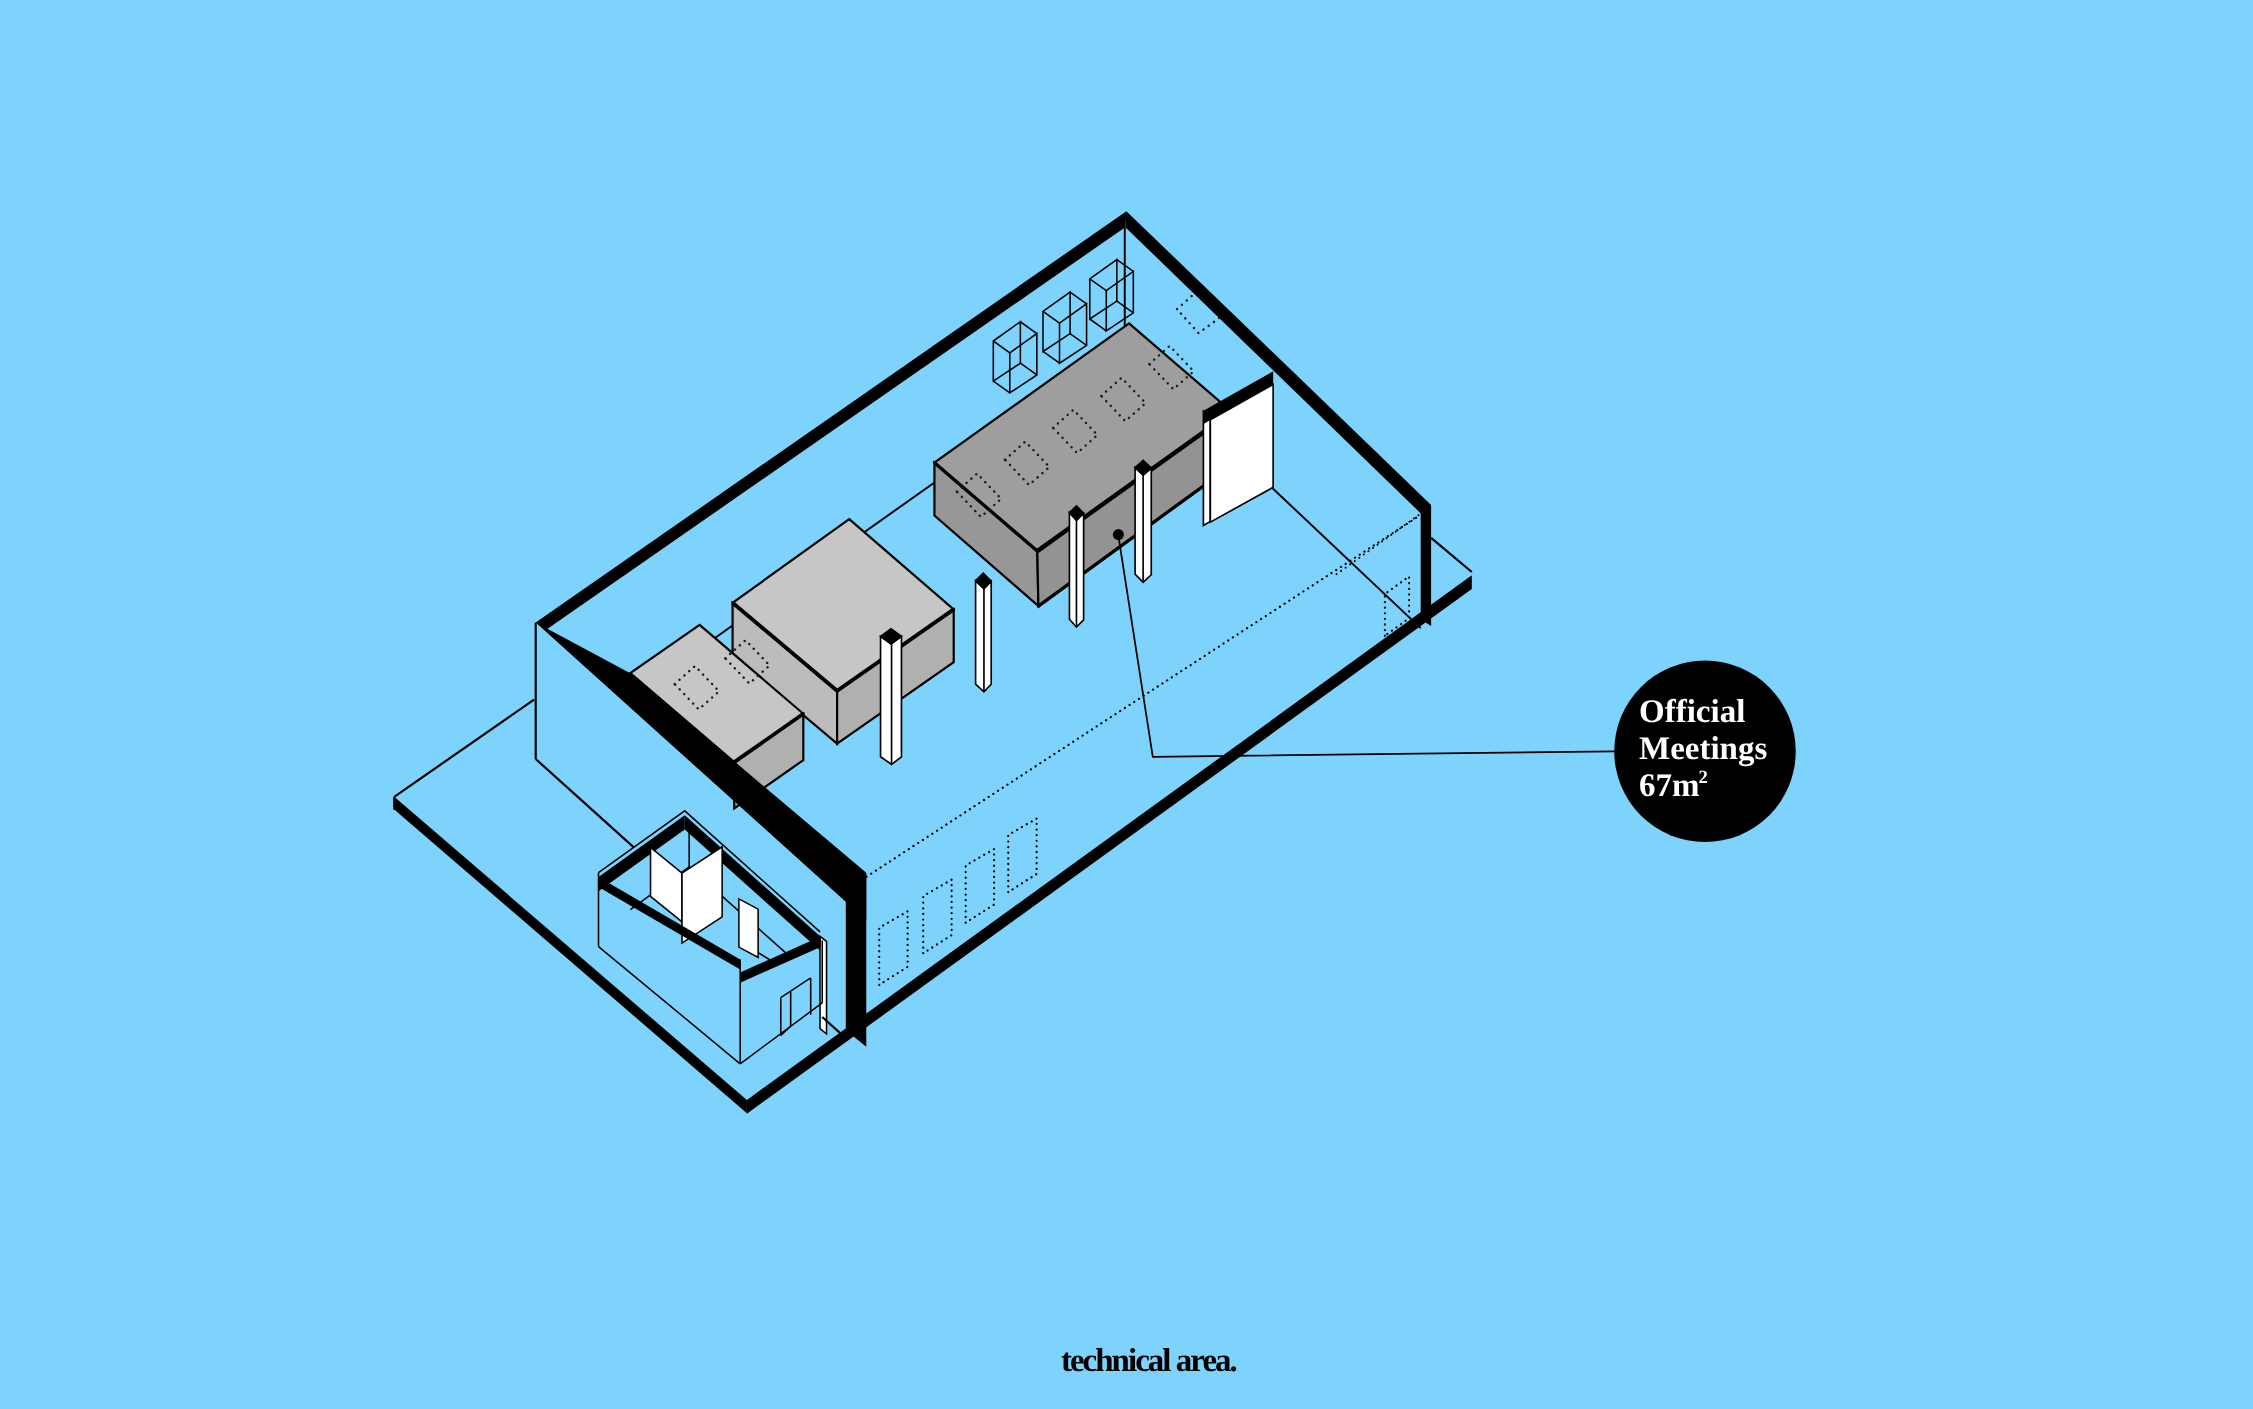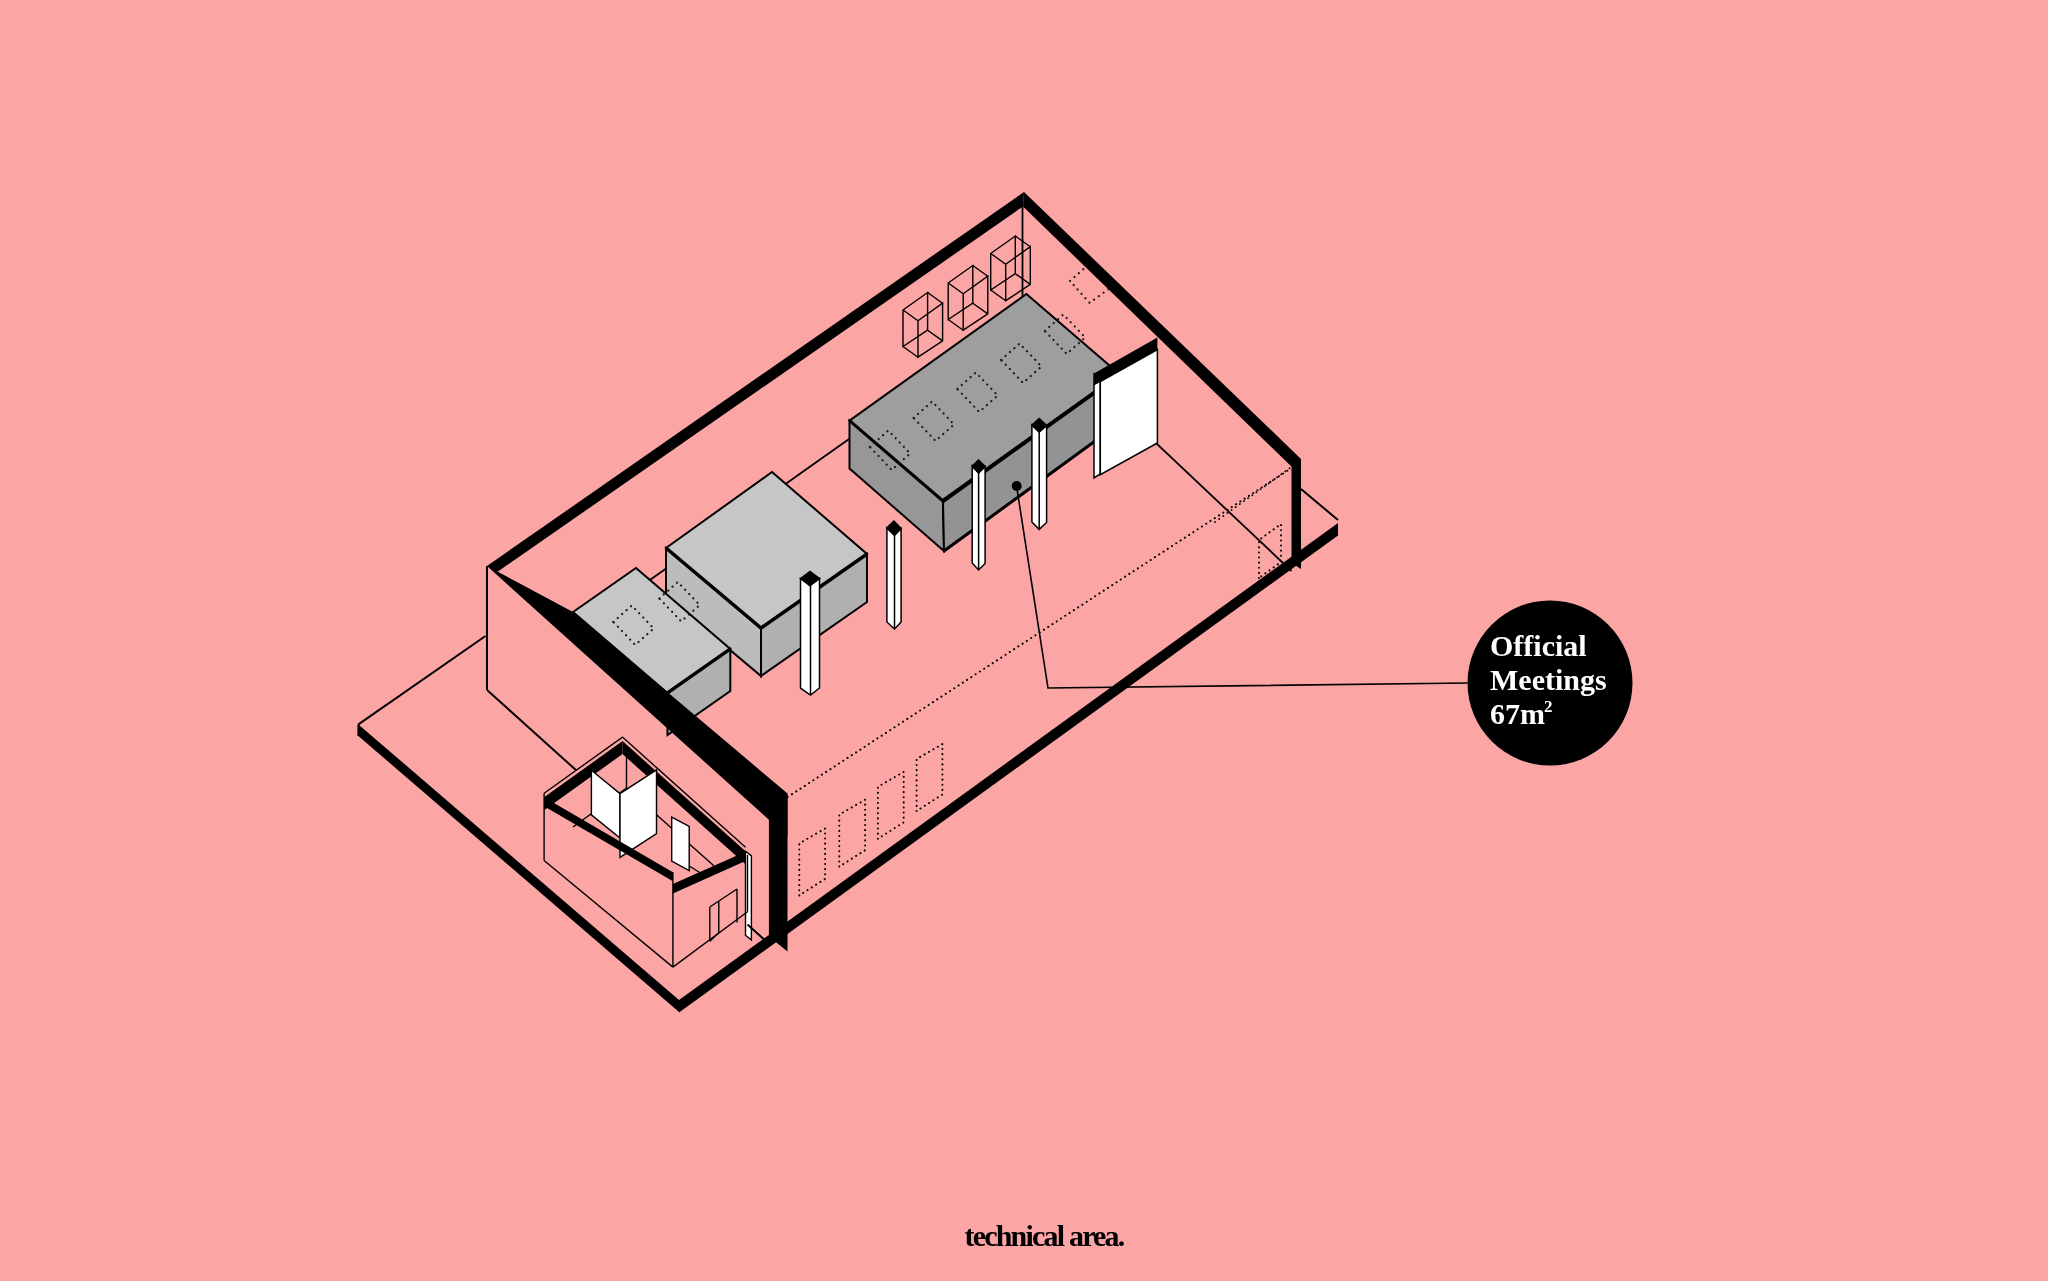--- a/index.html
+++ b/index.html
@@ -1,16 +1,16 @@
 <!DOCTYPE html>
 <html><head>
 <meta charset="utf-8">
 <style>
 html,body{margin:0;padding:0;background:#fff;}
-#page{position:relative;width:2048px;height:1281px;background:#fca5a5;overflow:hidden;
+#page{position:relative;width:2048px;height:1281px;background:#7dd3fc;overflow:hidden;
 font-family:"Liberation Serif", serif;}
 svg{position:absolute;left:0;top:0;}
 </style>
 </head>
 <body>
 <div id="page">
 <svg width="2048" height="1281" viewBox="0 0 2048 1281">
 
 <g id="slab" fill="none" stroke="#000">
 

